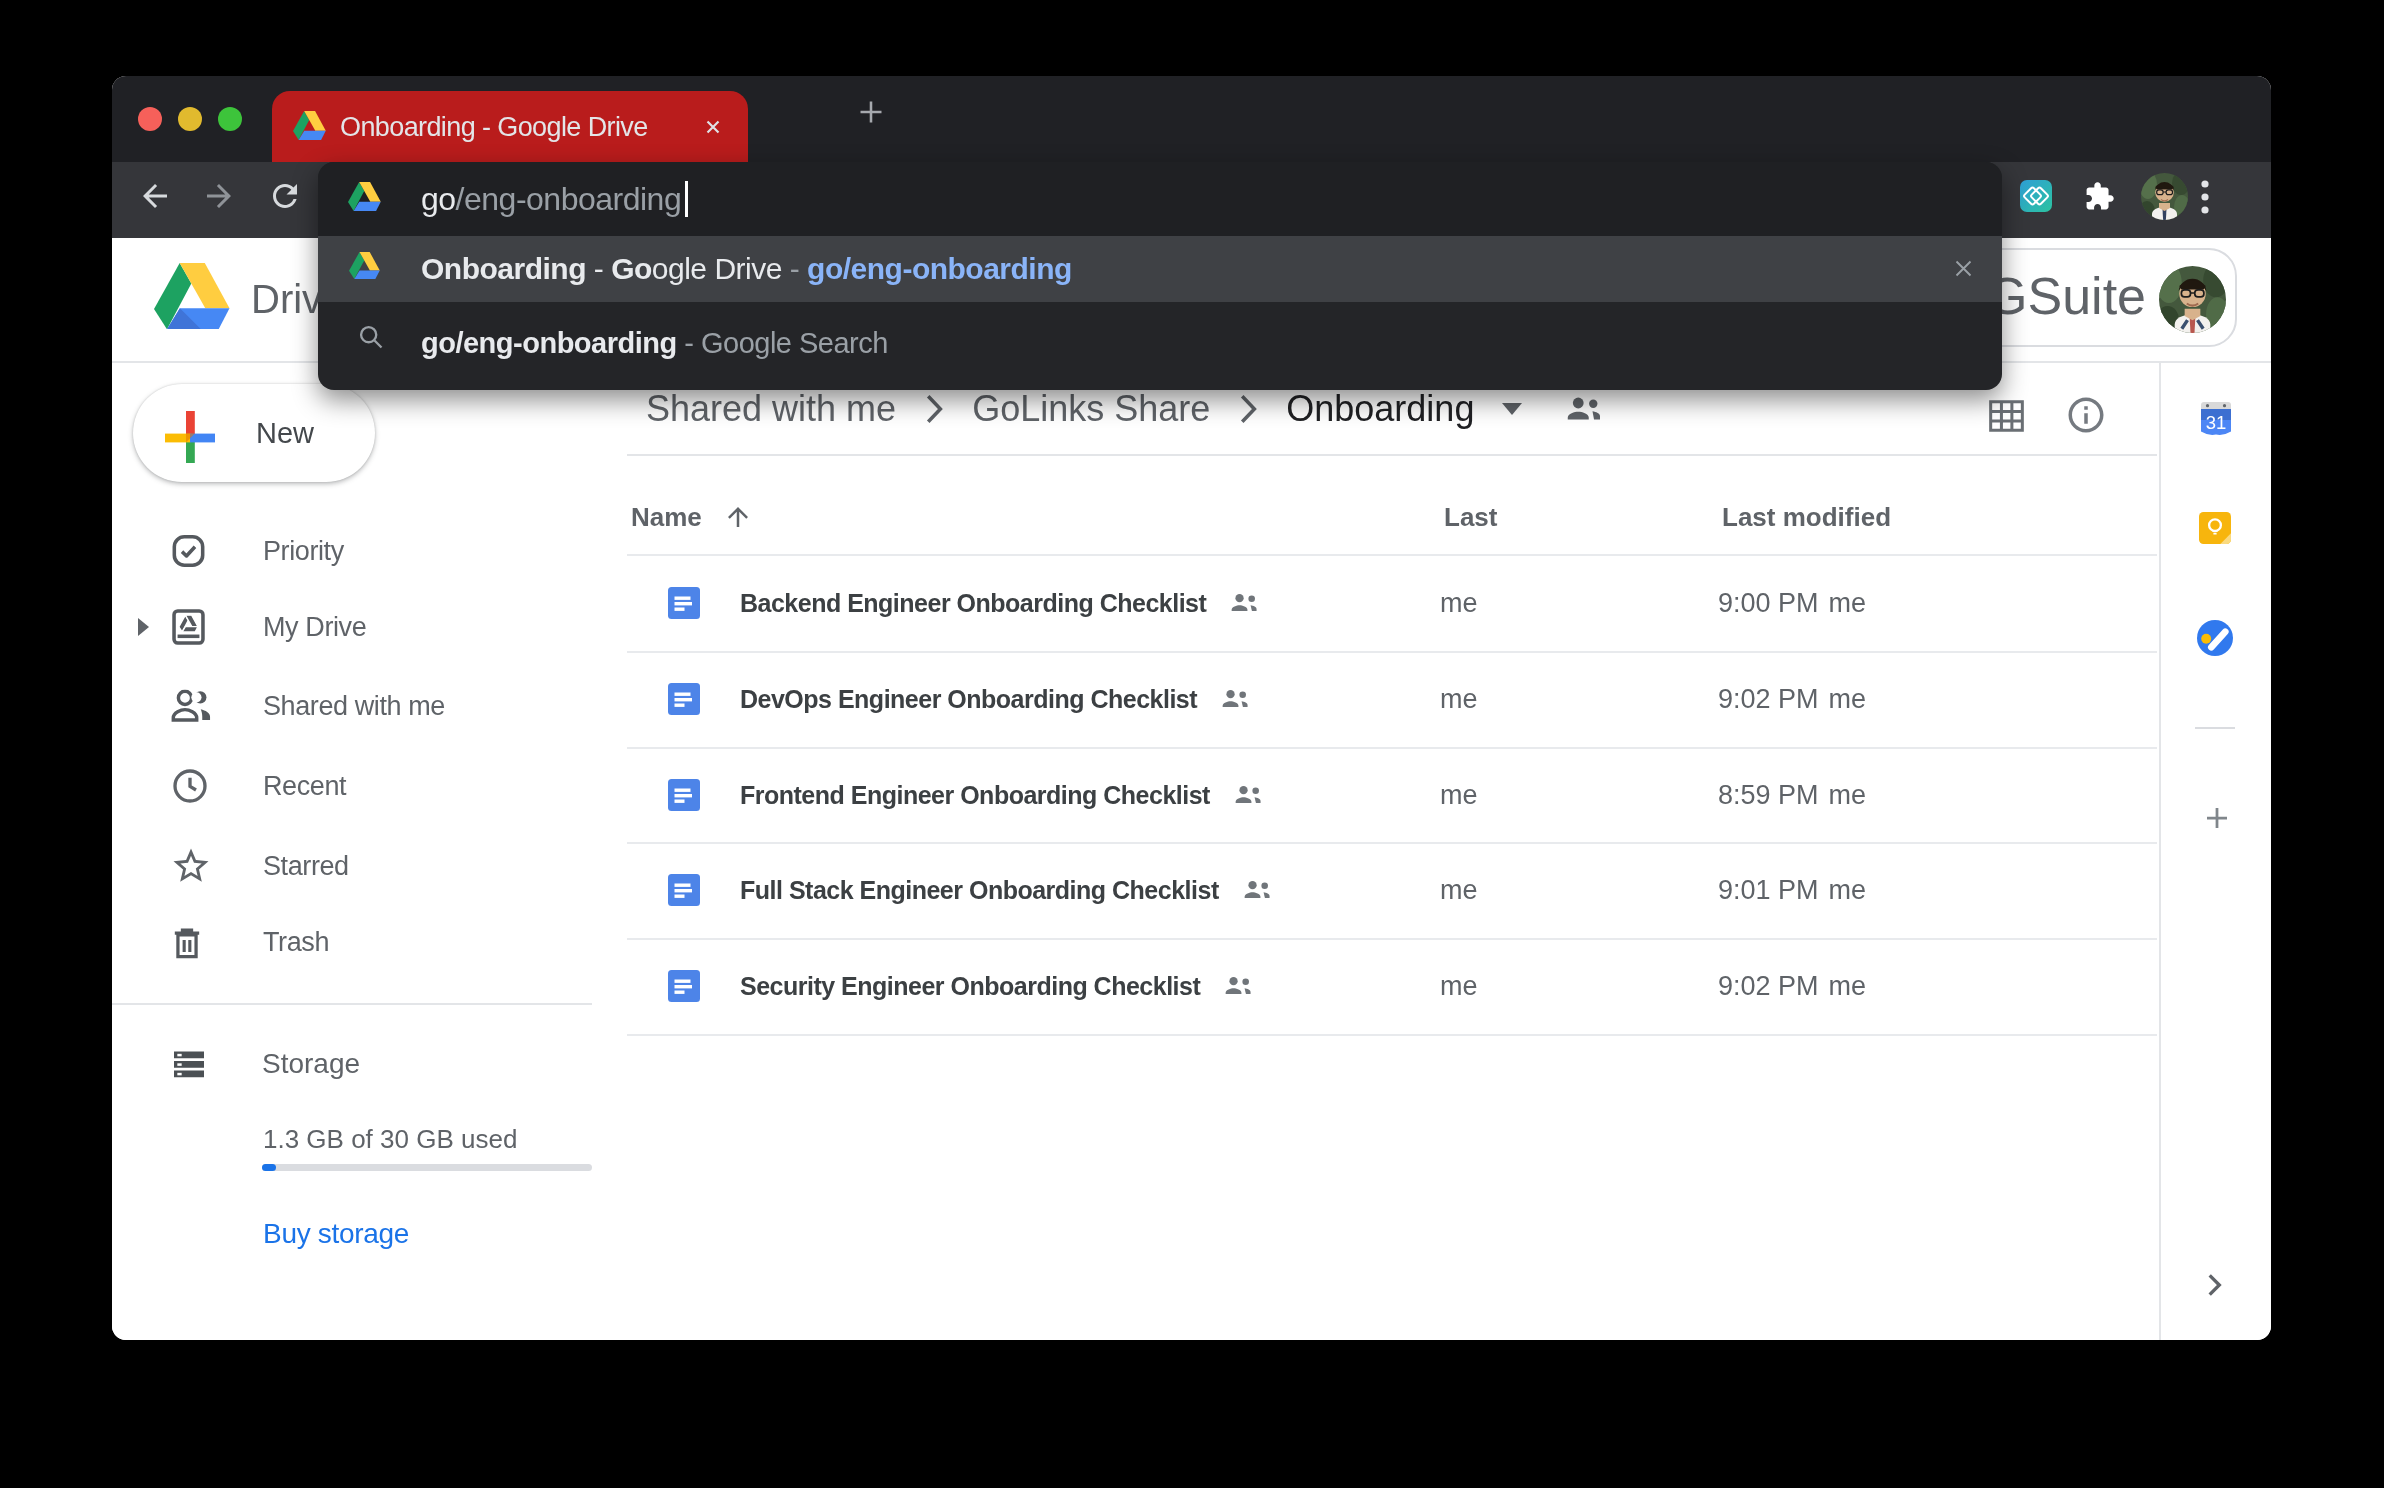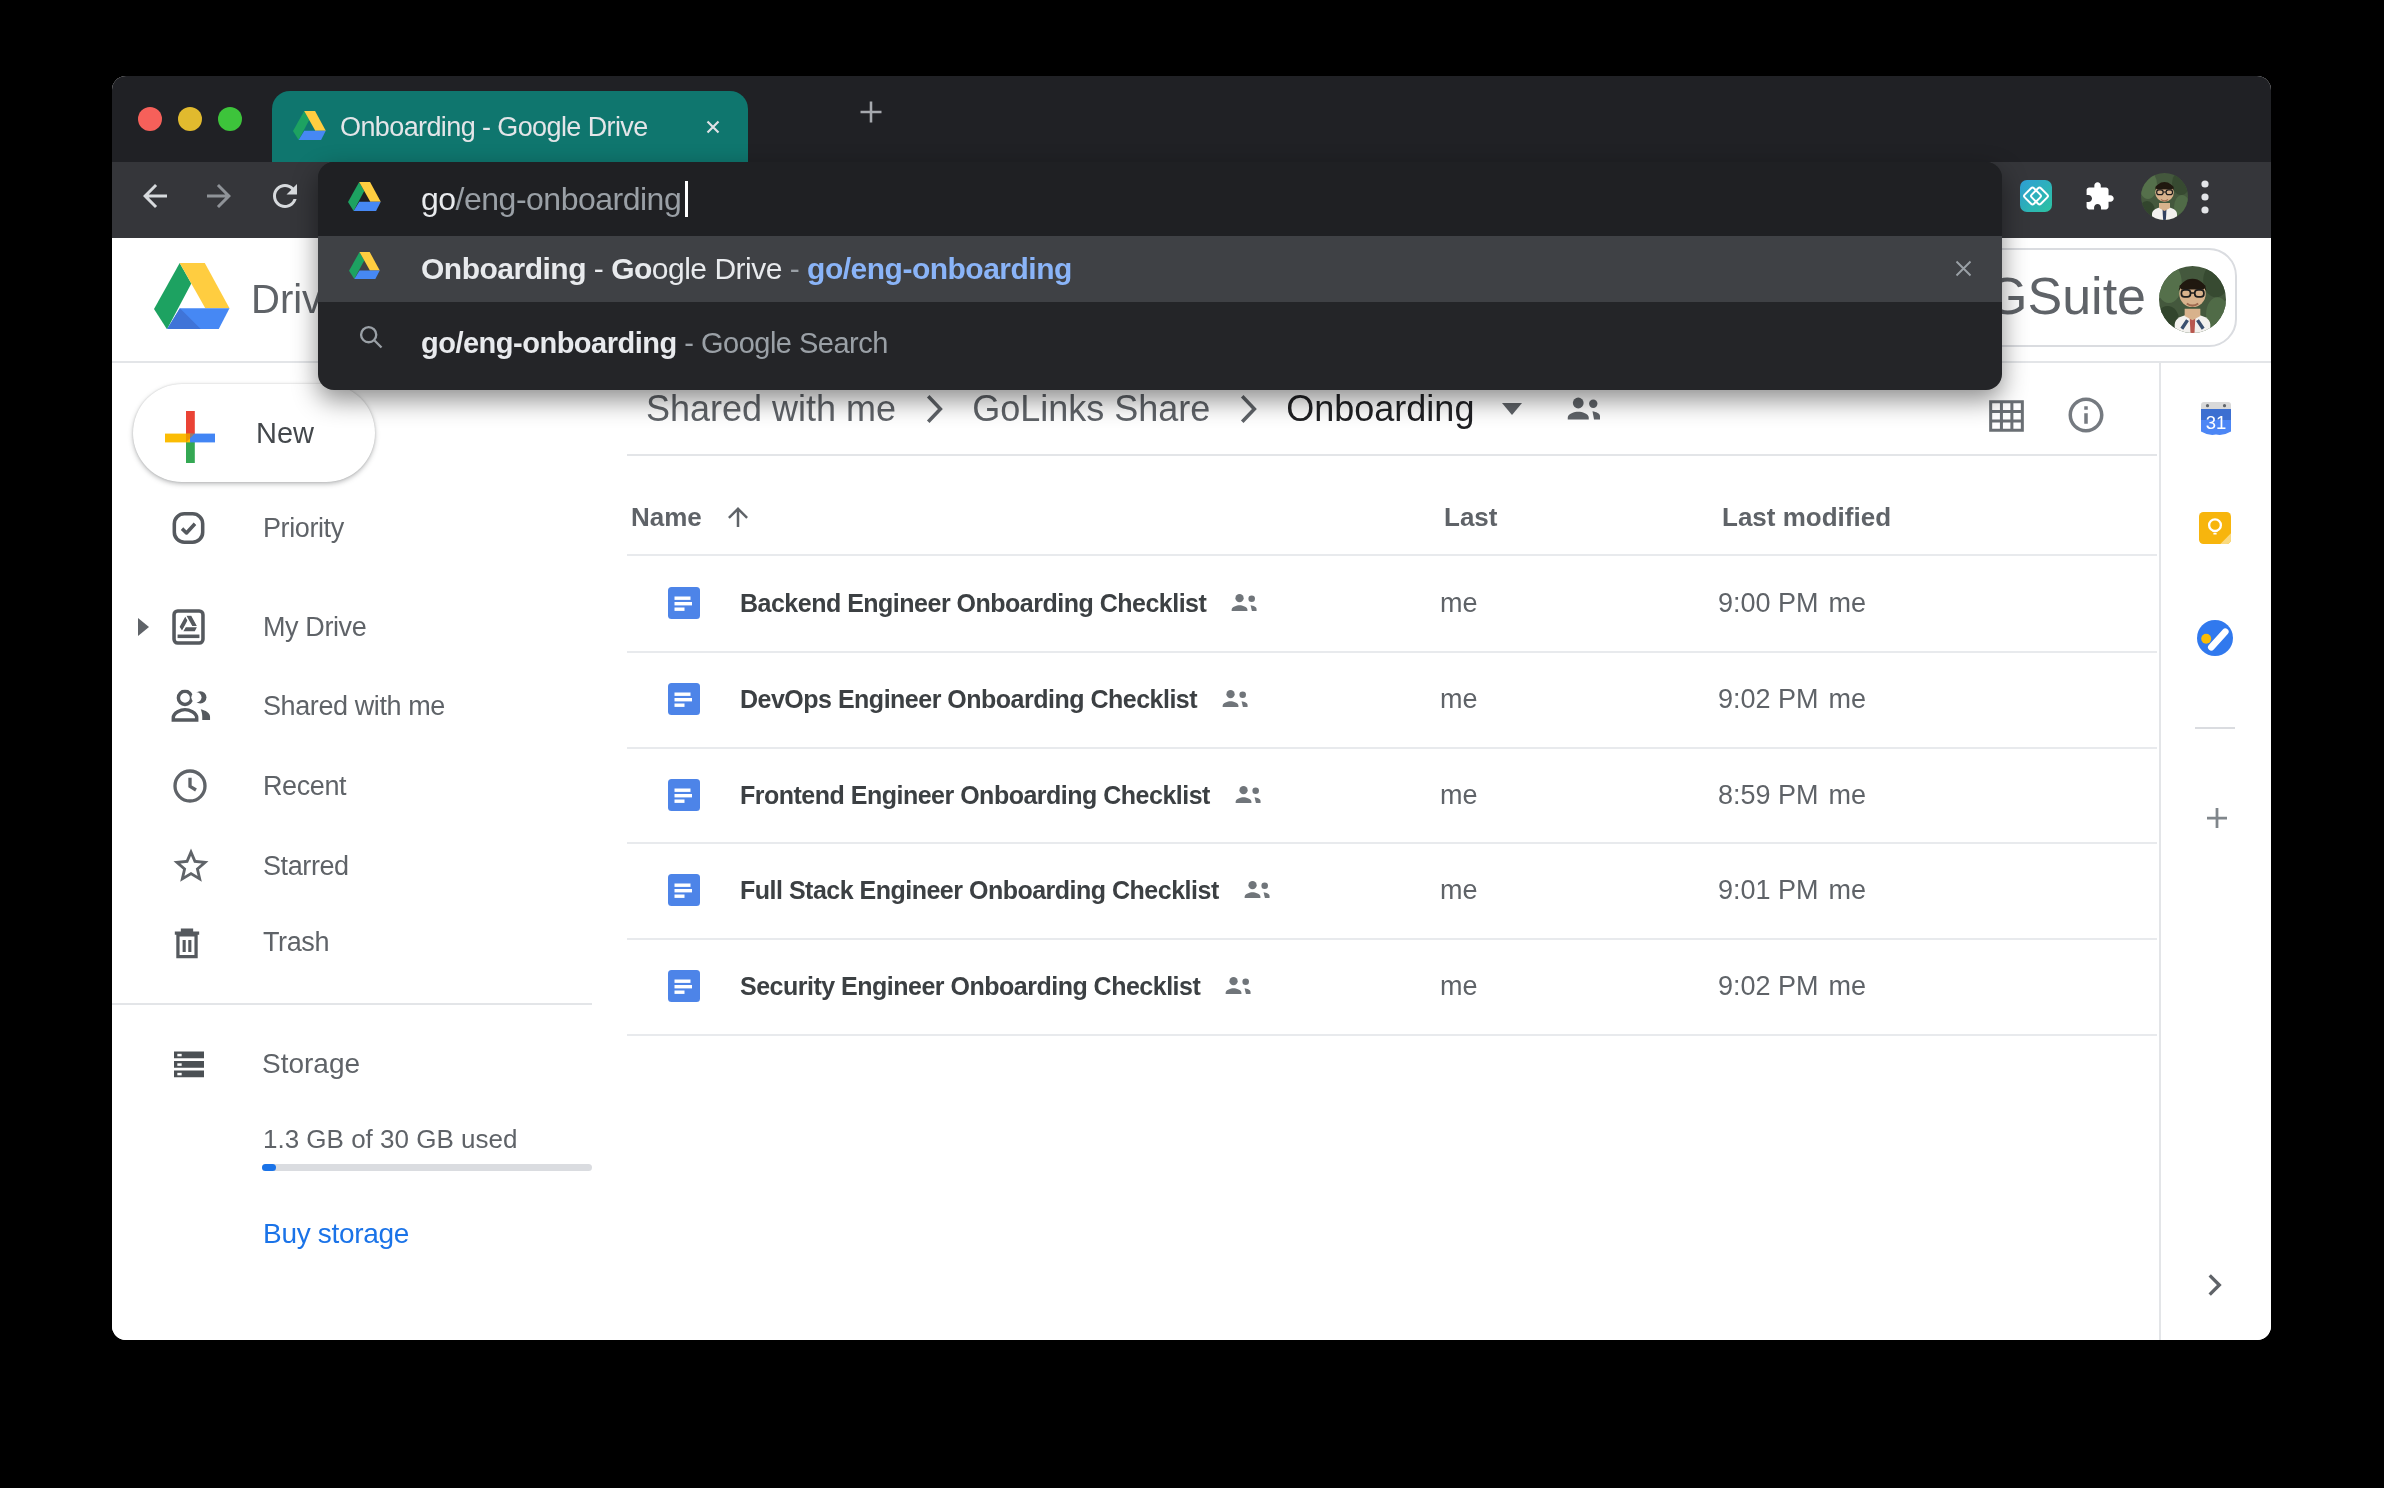--- a/index.html
+++ b/index.html
@@ -2,21 +2,21 @@
 <html><head>
 <meta charset="utf-8">
 <style>
   * { margin:0; padding:0; box-sizing:border-box; }
   html,body { width:2384px; height:1488px; background:#000; font-family:"Liberation Sans", sans-serif; overflow:hidden; }
   .abs { position:absolute; }
   .window { position:absolute; left:112px; top:76px; width:2159px; height:1264px; border-radius:14px; overflow:hidden; background:#fff; }
   
   .tabbar { position:absolute; top:0; left:0; width:100%; height:86px; background:#202125; }
   .tl { position:absolute; top:31px; width:24px; height:24px; border-radius:50%; }
-  .tab { position:absolute; left:160px; top:15px; width:476px; height:71px; background:#0f766e; border-radius:18px 18px 0 0; }
+  .tab { position:absolute; left:160px; top:15px; width:476px; height:71px; background:#b91c1c; border-radius:18px 18px 0 0; }
   .tab .fav { position:absolute; left:21px; top:20px; }
   .tab .title { position:absolute; left:68px; top:0; height:71px; line-height:73px; font-size:27px; letter-spacing:-0.6px; color:#e3e5e8; white-space:nowrap; }
   .tabx { position:absolute; left:430px; top:25px; width:22px; height:22px; }
   .newtab { position:absolute; left:745px; top:22px; width:28px; height:28px; }
   
   .toolbar { position:absolute; top:86px; left:0; width:100%; height:76px; background:#35363a; }
   
   .content { position:absolute; top:162px; left:0; width:100%; height:1102px; background:#fff; }
   .hdr-divider { position:absolute; top:285px; left:0; width:100%; height:2px; background:#e3e5e8; }
   .drive-text { position:absolute; left:139px; top:201px; font-size:40px; color:#5f6368; letter-spacing:0px; }
@@ -184,21 +184,21 @@
   <div class="newbtn">
     <svg class="abs" style="left:32px; top:27px;" width="50" height="52" viewBox="0 0 50 52">
       <rect x="21" y="0" width="8.8" height="27" fill="#ea4335"></rect>
       <rect x="21" y="27" width="8.8" height="25" fill="#34a853"></rect>
       <rect x="0" y="22.6" width="25.4" height="8.8" fill="#fbbc04"></rect>
       <rect x="25" y="22.6" width="25" height="8.8" fill="#4285f4"></rect>
       <polygon points="21,22.6 29.8,22.6 21,31.4" fill="#e37400" opacity="0.55"></polygon>
     </svg>
     <span class="txt">New</span>
   </div>
-  <div class="sideitem" style="top:412px;padding-left:48px;">
+  <div class="sideitem" style="top:435px;padding-left:48px;">
     <svg class="ic" width="37" height="37" viewBox="0 0 24 24">
         <rect x="2.8" y="2.8" width="18.4" height="18.4" rx="6.5" fill="none" stroke="#55595e" stroke-width="2.3"></rect>
         <path d="M7.8 12.4 L10.7 15.2 L16.2 9.2" fill="none" stroke="#55595e" stroke-width="2.3" stroke-linejoin="round"></path>
       </svg>
     <span class="lbl">Priority</span>
   </div>
   <div class="sideitem" style="top:511px;">
     <svg class="abs" style="left:24px; top:50%; transform:translateY(-50%);" width="14" height="20" viewBox="0 0 14 20">
         <polygon points="2,1 13,10 2,19" fill="#5f6368"></polygon>
       </svg>

